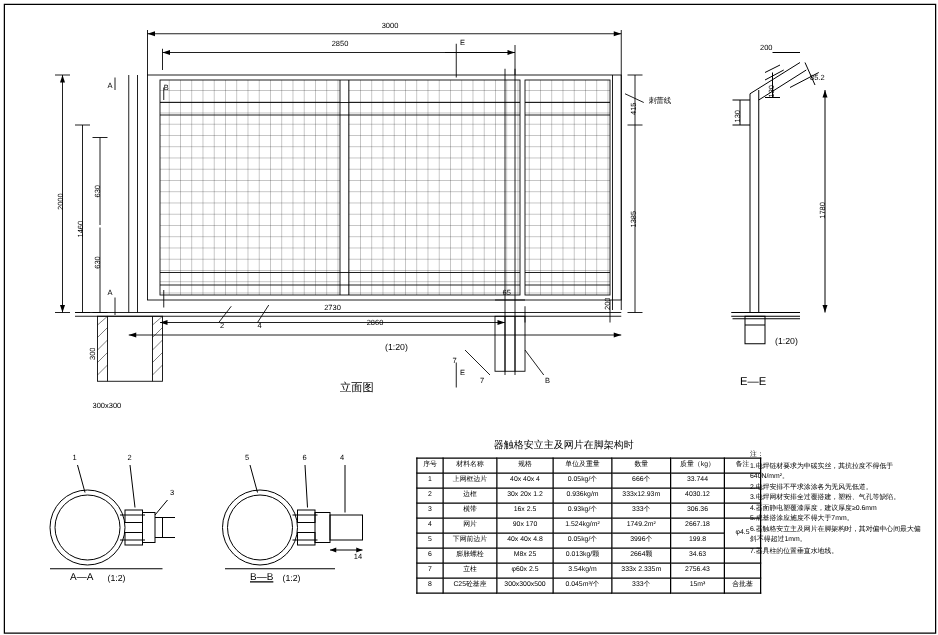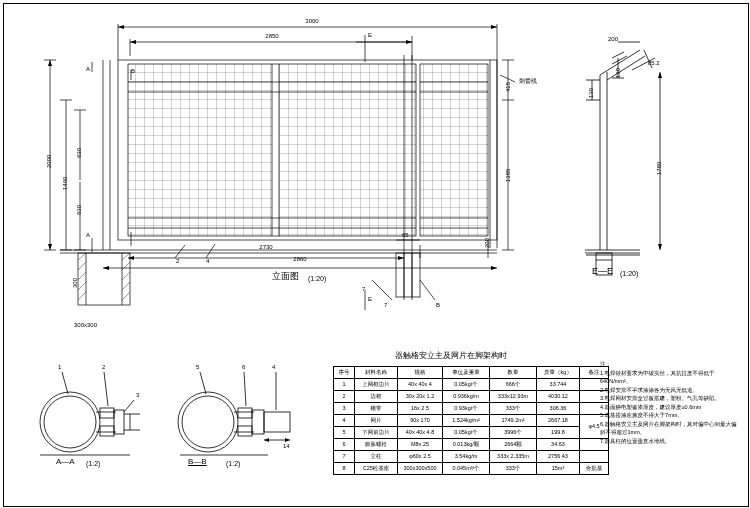--- a/index.html
+++ b/index.html
@@ -3,21 +3,21 @@
 <meta charset="utf-8">
 <style>
   html,body{margin:0;padding:0;background:#ffffff;}
   body{width:750px;height:508px;position:relative;overflow:hidden;
        font-family:"Liberation Sans", sans-serif;color:#000;}
   .sheet{position:absolute;left:0;top:0;width:750px;height:508px;}
   .border{position:absolute;left:3px;top:3px;width:744px;height:502px;border:1px solid #000;}
   .t{position:absolute;font-size:6px;line-height:7px;white-space:nowrap;}
   .t7{font-size:7px;}
   .t8{font-size:8px;}
-  .t9{font-size:9px;}
+  .t9{font-size:9px;margin-top:34px;}
   .tc{text-align:center;}
   .rot90{transform:rotate(-90deg);transform-origin:left top;}
   svg{position:absolute;left:0;top:0;overflow:visible;}
   table{border-collapse:collapse;}
   .mat{position:absolute;left:333px;top:366px;font-size:5.5px;}
   .mat td,.mat th{border:1px solid #000;padding:0 1px;height:11px;line-height:11px;
       text-align:center;font-weight:normal;font-size:5.5px;white-space:nowrap;}
   .notes{position:absolute;left:600px;top:360px;width:140px;font-size:5.5px;line-height:8.5px;}
 </style>
 </head>
@@ -259,21 +259,21 @@
   <div class="t" style="left:58px;top:364px;">1</div>
   <div class="t" style="left:102px;top:364px;">2</div>
   <div class="t" style="left:136px;top:392px;">3</div>
   <div class="t t8" style="left:56px;top:458px;">A—A</div>
   <div class="t t7" style="left:86px;top:460px;">(1:2)</div>
 
   <div class="t" style="left:196px;top:364px;">5</div>
   <div class="t" style="left:242px;top:364px;">6</div>
   <div class="t" style="left:272px;top:364px;">4</div>
   <div class="t" style="left:283px;top:443px;">14</div>
-  <div class="t t8" style="left:188px;top:458px;text-decoration:underline;">B—B</div>
+  <div class="t t8" style="left:200px;top:458px;text-decoration:underline;">B—B</div>
   <div class="t t7" style="left:226px;top:460px;">(1:2)</div>
 
   <div class="t t8" style="left:395px;top:352px;">器触格安立主及网片在脚架构时</div>
   <table class="mat">
     <thead>
       <tr>
         <th style="width:18px">序号</th>
         <th style="width:40px">材料名称</th>
         <th style="width:42px">规格</th>
         <th style="width:44px">单位及重量</th>

